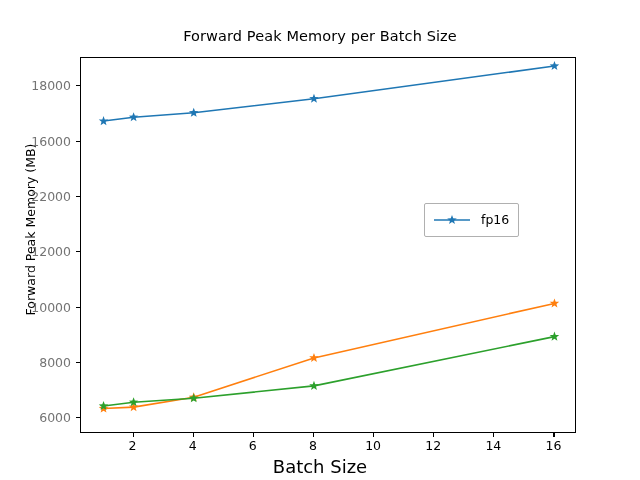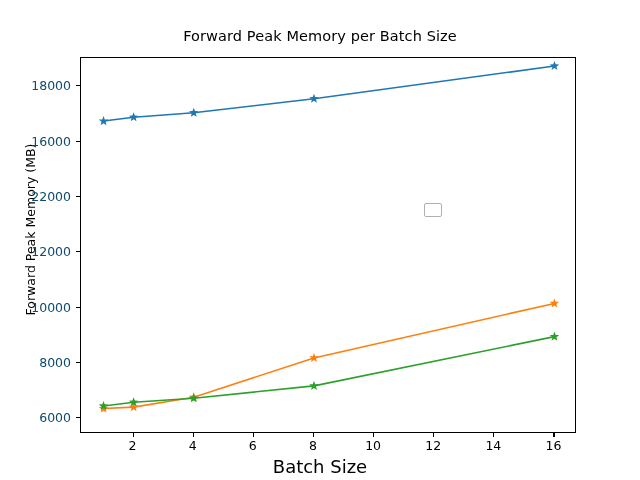--- a/index.html
+++ b/index.html
@@ -47,21 +47,21 @@
     top: 0;
     width: 496px;
     height: 376px;
     overflow: visible;
   }
   .y-tick-label {
     position: absolute;
     right: 0;
     text-align: right;
     font-size: 12.5px;
-    color: #0c4a6e;
+    color: #737373;
     transform: translateY(-50%);
     white-space: nowrap;
   }
   #y-tick-labels {
     position: absolute;
     left: 0;
     top: 0;
     width: 71px;
     height: 480px;
   }
@@ -208,15 +208,22 @@
           <polygon points="22.55,343.06 23.78,346.36 27.30,346.51 24.54,348.70 25.48,352.10 22.55,350.16 19.61,352.10 20.55,348.70 17.79,346.51 21.31,346.36" fill="#2ca02c"></polygon>
           <polygon points="52.61,339.18 53.84,342.48 57.36,342.64 54.60,344.83 55.54,348.23 52.61,346.28 49.67,348.23 50.61,344.83 47.85,342.64 51.37,342.48" fill="#2ca02c"></polygon>
           <polygon points="112.73,335.31 113.96,338.61 117.48,338.76 114.72,340.96 115.67,344.35 112.73,342.41 109.79,344.35 110.73,340.96 107.97,338.76 111.49,338.61" fill="#2ca02c"></polygon>
           <polygon points="232.97,322.86 234.20,326.16 237.72,326.31 234.97,328.51 235.91,331.90 232.97,329.96 230.03,331.90 230.97,328.51 228.21,326.31 231.74,326.16" fill="#2ca02c"></polygon>
           <polygon points="473.45,273.61 474.69,276.91 478.21,277.07 475.45,279.26 476.39,282.66 473.45,280.71 470.52,282.66 471.46,279.26 468.70,277.07 472.22,276.91" fill="#2ca02c"></polygon>
         </g>
       </svg>
   </div>
 
   <div id="legend">
+      <div class="legend-row">
+        <div class="legend-sample"><svg width="40" height="16" viewBox="0 0 40 16">
+            <line x1="2" y1="8" x2="38" y2="8" stroke="#1f77b4" stroke-width="1.6"></line>
+            <polygon points="20.00,3.00 21.23,6.30 24.76,6.45 22.00,8.65 22.94,12.05 20.00,10.10 17.06,12.05 18.00,8.65 15.24,6.45 18.77,6.30" fill="#1f77b4"></polygon>
+          </svg></div>
+        <span class="legend-text">fp16</span>
+      </div>
     </div>
 
 </div>
 
 </body></html>

